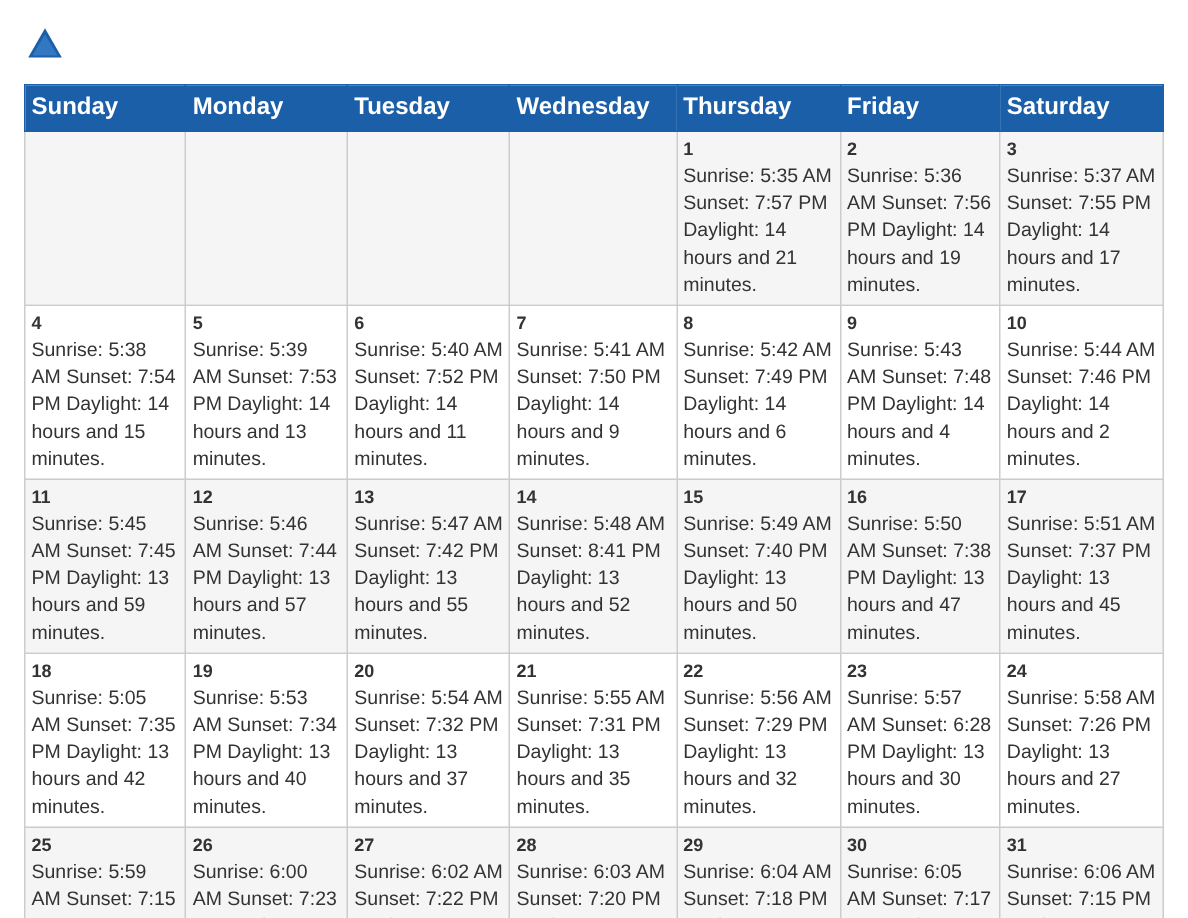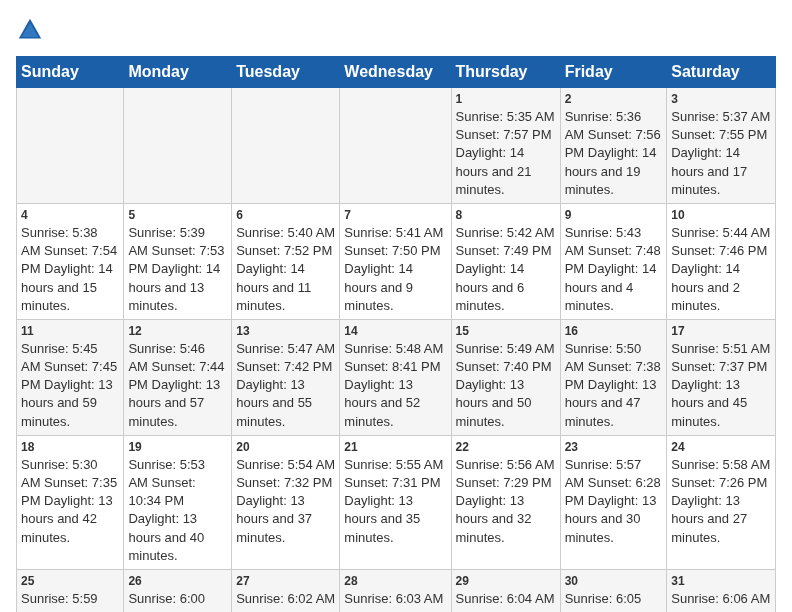--- a/index.html
+++ b/index.html
@@ -254,29 +254,29 @@
           <div class="day-number">17</div>
           <div class="day-info">Sunrise: 5:51 AM
 Sunset: 7:37 PM
 Daylight: 13 hours
 and 45 minutes.</div>
         </td>
       </tr>
       <tr>
         <td>
           <div class="day-number">18</div>
-          <div class="day-info">Sunrise: 5:30 AM
+          <div class="day-info">Sunrise: 5:05 AM
 Sunset: 7:35 PM
 Daylight: 13 hours
 and 42 minutes.</div>
         </td>
         <td>
           <div class="day-number">19</div>
           <div class="day-info">Sunrise: 5:53 AM
-Sunset: 10:34 PM
+Sunset: 7:34 PM
 Daylight: 13 hours
 and 40 minutes.</div>
         </td>
         <td>
           <div class="day-number">20</div>
           <div class="day-info">Sunrise: 5:54 AM
 Sunset: 7:32 PM
 Daylight: 13 hours
 and 37 minutes.</div>
         </td>

